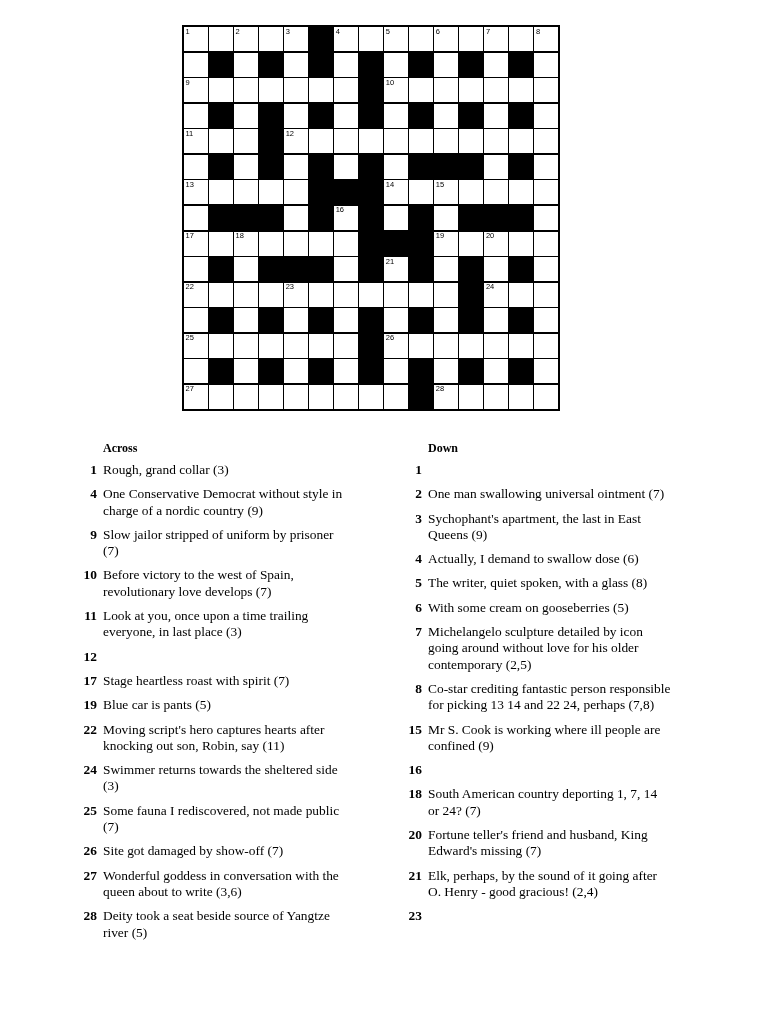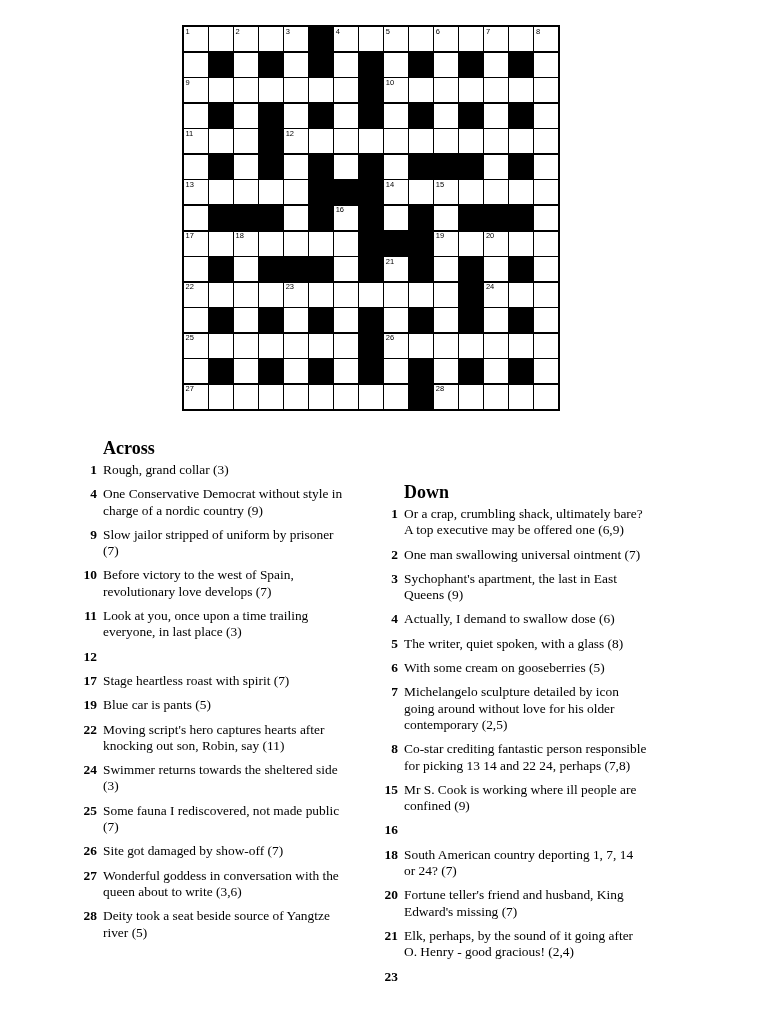--- a/index.html
+++ b/index.html
@@ -25,23 +25,23 @@
   .cell { background:#fff; position:relative; }
   .cell.black { background:#000; }
   .cellnum {
     position:absolute; top:0.5px; left:1.5px;
     font-family:"Liberation Sans", sans-serif;
     font-size:7.5px; line-height:8.5px; color:#000;
   }
   
   .clues { position:absolute; width:316px; top:440px; }
   .clues.across { left:69px; }
-  .clues.down   { left:370px;margin-top:44px; }
+  .clues.down   { left:394px; }
   .clue-header {
-    font-weight:bold; font-size:18px; line-height:17px;
+    font-weight:bold; font-size:12px; line-height:17px;
     margin:0 0 5px 34px;
   }
   .clue {
     display:flex; align-items:flex-start;
     margin-bottom:8px;
     font-size:13.4px; line-height:16.3px;
   }
   .cnum {
     min-width:28px; flex-shrink:0;
     text-align:right; font-weight:bold;
@@ -395,21 +395,20 @@
         <div class="ctext">Deity took a seat beside source of Yangtze<br>river (5)</div>
       </div>
     </div>
 </div>
 
 <div class="clues down">
   <div class="clue-header">Down</div>
   <div id="down-list">
       <div class="clue">
         <div class="cnum">1</div>
-        <div class="ctext">Or a crap, crumbling shack, ultimately bare?<br>A top executive may be offered one (6,9)</div>
       </div>
       <div class="clue">
         <div class="cnum">2</div>
         <div class="ctext">One man swallowing universal ointment (7)</div>
       </div>
       <div class="clue">
         <div class="cnum">3</div>
         <div class="ctext">Sychophant's apartment, the last in East<br>Queens (9)</div>
       </div>
       <div class="clue">

